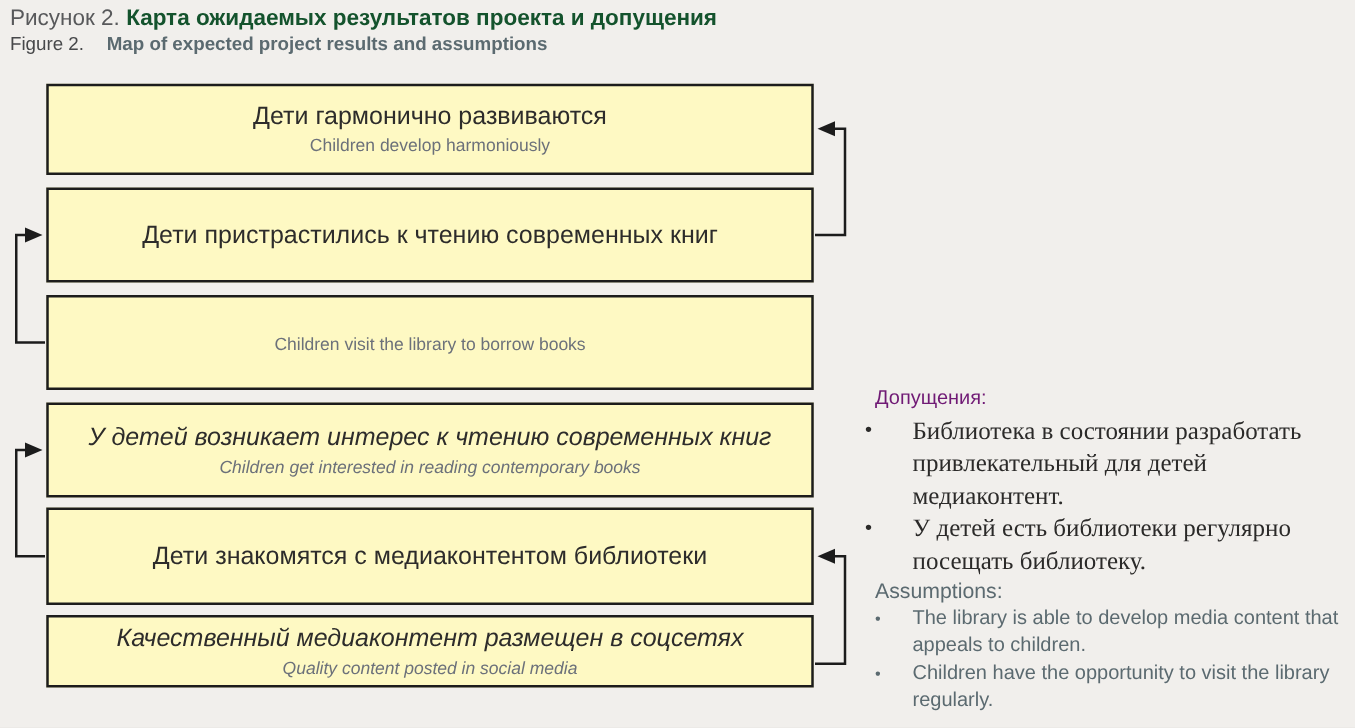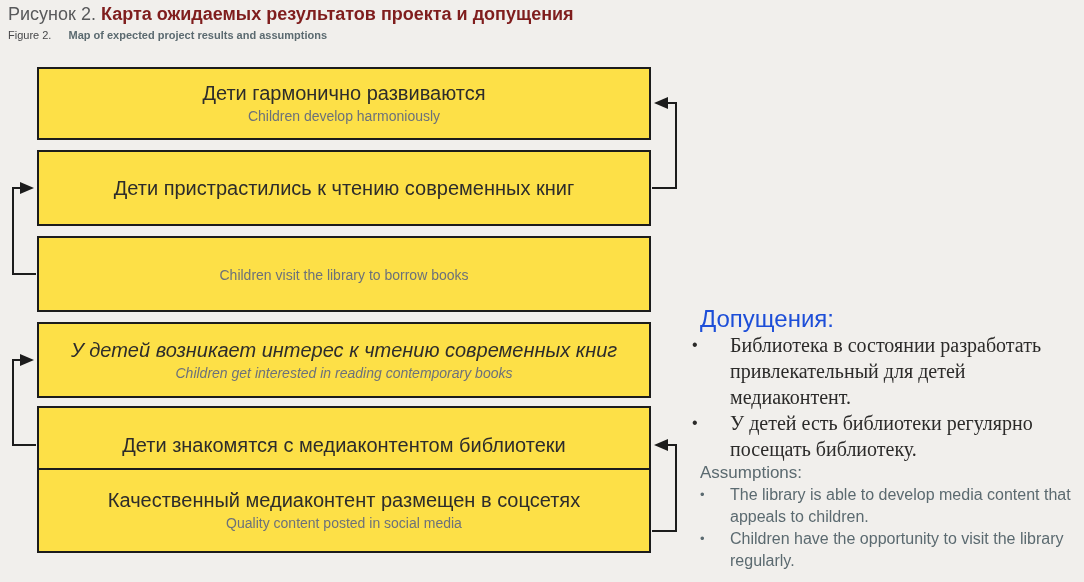--- a/index.html
+++ b/index.html
@@ -16,37 +16,37 @@
 
   
   .title-ru {
     position: absolute;
     left: 8px; top: 3px;
     font-size: 18px;
     line-height: 22px;
     white-space: nowrap;
   }
   .title-ru .label { color: #58595b; font-weight: 400; }
-  .title-ru .text  { color: #7f1d1d; font-weight: 700; }
+  .title-ru .text  { color: #14532d; font-weight: 700; }
   .title-en {
     position: absolute;
     left: 8px; top: 26px;
-    font-size: 11px;
+    font-size: 15px;
     line-height: 19px;
     white-space: nowrap;
   }
   .title-en .label { color: #47484a; font-weight: 400; margin-right: 14px; }
   .title-en .text  { color: #5b6a70; font-weight: 700; }
 
   
   .rbox {
     position: absolute;
     left: 37px;
     width: 614px;
-    background: #fde047;
+    background: #fef9c3;
     border: 2px solid #1c1c1c;
     display: flex;
     flex-direction: column;
     justify-content: center;
     align-items: center;
     text-align: center;
   }
   .rbox .ru {
     font-size: 20px;
     line-height: 24px;
@@ -56,41 +56,41 @@
     font-size: 14px;
     line-height: 19px;
     color: #6c717a;
     margin-top: 2px;
   }
   .rbox-1 { top: 67px;  height: 73px; }
   .rbox-2 { top: 150px; height: 76px; }
   .rbox-3 { top: 236px; height: 76px; }
   .rbox-4 { top: 322px; height: 76px; font-style: italic; }
   .rbox-5 { top: 406px; height: 78px; }
-  .rbox-6 { top: 468px; height: 85px; }
+  .rbox-6 { top: 492px; height: 58px; font-style: italic; }
 
   
   .connectors {
     position: absolute;
     left: 0; top: 0;
     width: 1084px; height: 582px;
     pointer-events: none;
   }
 
   
   .assumptions {
     position: absolute;
     left: 685px; top: 306px;
     width: 394px;
   }
   .assumptions .head-ru {
     margin-left: 15px;
-    font-size: 24px;
+    font-size: 16px;
     line-height: 26px;
-    color: #1d4ed8;
+    color: #701a75;
   }
   .assumptions .head-en {
     margin-left: 15px;
     font-size: 17px;
     line-height: 22px;
     color: #5b6a70;
   }
   .bullet {
     display: flex;
     align-items: flex-start;

